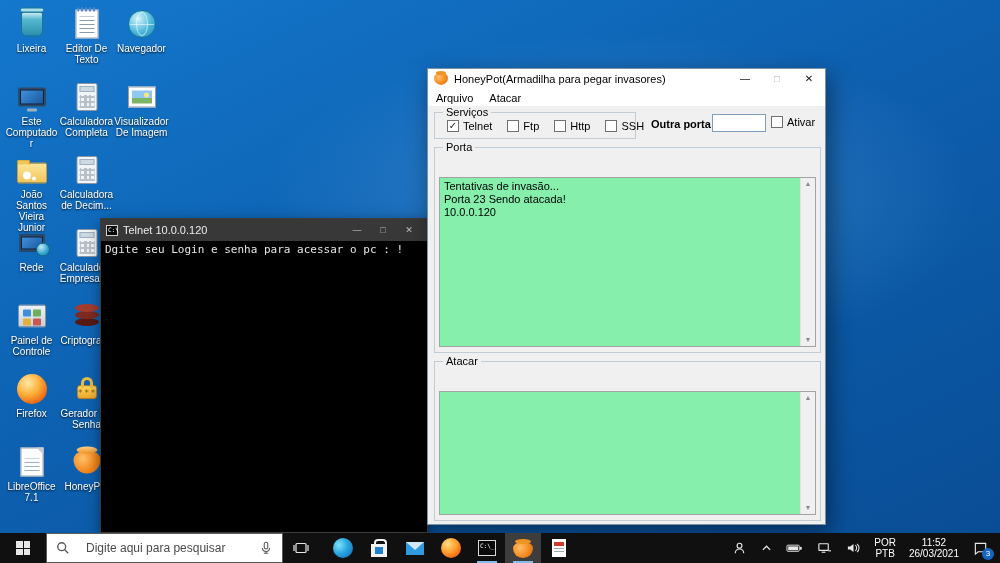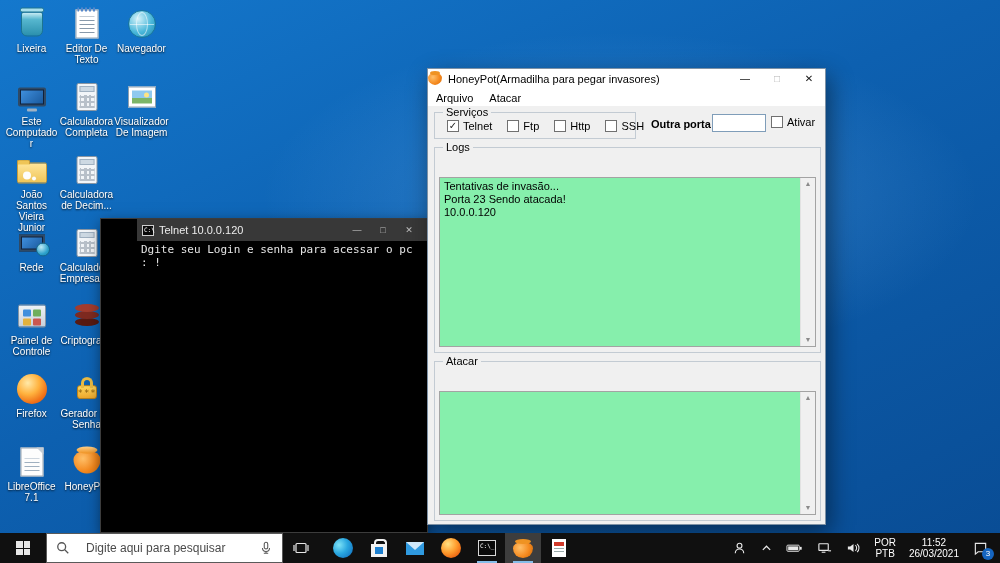--- a/index.html
+++ b/index.html
@@ -102,35 +102,35 @@
   .lodoc::after { content:""; position:absolute; left:3px; top:10px; right:3px; height:14px;
     background:repeating-linear-gradient(180deg,#9fb0c0 0 1px,transparent 1px 4px); }
 
   .honeypot { width:27px; height:23px; border-radius:46% 46% 50% 50%/40% 40% 62% 62%;
     background:radial-gradient(circle at 35% 35%,#ffc069,#f58a1f 55%,#d96c08); }
   .honeypot::before { content:""; position:absolute; top:-4px; left:3px; right:3px; height:7px;
     border-radius:50%; background:linear-gradient(180deg,#ffd08a,#ef9322); }
 
   
   #terminal { position:absolute; left:100px; top:218px; width:328px; height:315px;
-    background:#000; border:1px solid #3c3c3c; box-shadow:2px 5px 14px rgba(0,0,0,.55); z-index:2;padding-left:36px; }
+    background:#000; border:1px solid #3c3c3c; box-shadow:2px 5px 14px rgba(0,0,0,.55); z-index:2; }
   .term-titlebar { height:22px; background:#383838; display:flex; align-items:center; padding:0 5px; gap:5px; }
   .term-ico { width:12px; height:11px; background:#0a0a0a; border:1px solid #cfcfcf; position:relative; flex:0 0 auto; }
   .term-ico::before { content:"C:\\"; position:absolute; top:0; left:1px; color:#fff; font-size:6px; line-height:8px;
     font-family:"DejaVu Sans Mono",monospace; }
   .term-title { color:#ececec; font-size:11px; flex:1; white-space:nowrap; overflow:hidden; }
   .term-btns { display:flex; color:#bdbdbd; font-size:9px; gap:0; }
   .term-btn { width:26px; text-align:center; line-height:22px; }
   .term-body { padding:2px 4px; font-family:"DejaVu Sans Mono","Liberation Mono",monospace;
     font-size:11px; color:#e4e4e4; }
 
   
   #honeypot { position:absolute; left:427px; top:68px; width:399px; height:457px;
     background:#f0f0f0; border:1px solid #7d91a5; box-shadow:4px 8px 22px rgba(0,0,0,.45); z-index:3; }
-  .hp-titlebar { height:20px; background:#fff; display:flex; align-items:center; }
+  .hp-titlebar { height:20px; background:#fff; display:flex; align-items:center; padding-left:6px; }
   .hp-ico { width:14px; height:12px; border-radius:46% 46% 50% 50%/40% 40% 62% 62%; position:relative; flex:0 0 auto;
     background:radial-gradient(circle at 35% 35%,#ffc069,#f58a1f 55%,#d96c08); }
   .hp-ico::before { content:""; position:absolute; top:-2px; left:2px; right:2px; height:4px;
     border-radius:50%; background:#ef9322; }
   .hp-title { font-size:11px; color:#000; margin-left:6px; flex:1; white-space:nowrap; overflow:hidden; }
   .hp-btn { width:32px; height:20px; text-align:center; line-height:20px; font-size:10px; color:#111; }
   .hp-btn.disabled { color:#b5b5b5; }
   .hp-menubar { height:18px; background:#fff; display:flex; align-items:center; border-bottom:1px solid #f0f0f0; }
   .hp-menu-item { font-size:11px; color:#000; padding:0 8px; line-height:18px; }
   .hp-body { position:absolute; top:38px; left:0; right:0; bottom:0; background:#f0f0f0; }
@@ -403,21 +403,21 @@
       </div>
 
       <span class="port-label">Outra porta:</span>
       <input class="port-input" type="text" value="" style="">
       <label class="cb port-ativar">
         <span class="cbbox"></span>
         <span>Ativar</span>
       </label>
 
       <div class="grp logs">
-        <span class="grp-title">Logs</span>
+        <span class="grp-title">Porta</span>
         <div class="sunken">
           <div class="text-area">
 
           <div class="log-line">Tentativas de invasão...</div>
               <div class="log-line">Porta 23 Sendo atacada!</div>
               <div class="log-line">10.0.0.120</div>
             </div>
           <div class="vscroll">
             <span class="varrow">▲</span>
             <span class="varrow">▼</span>

